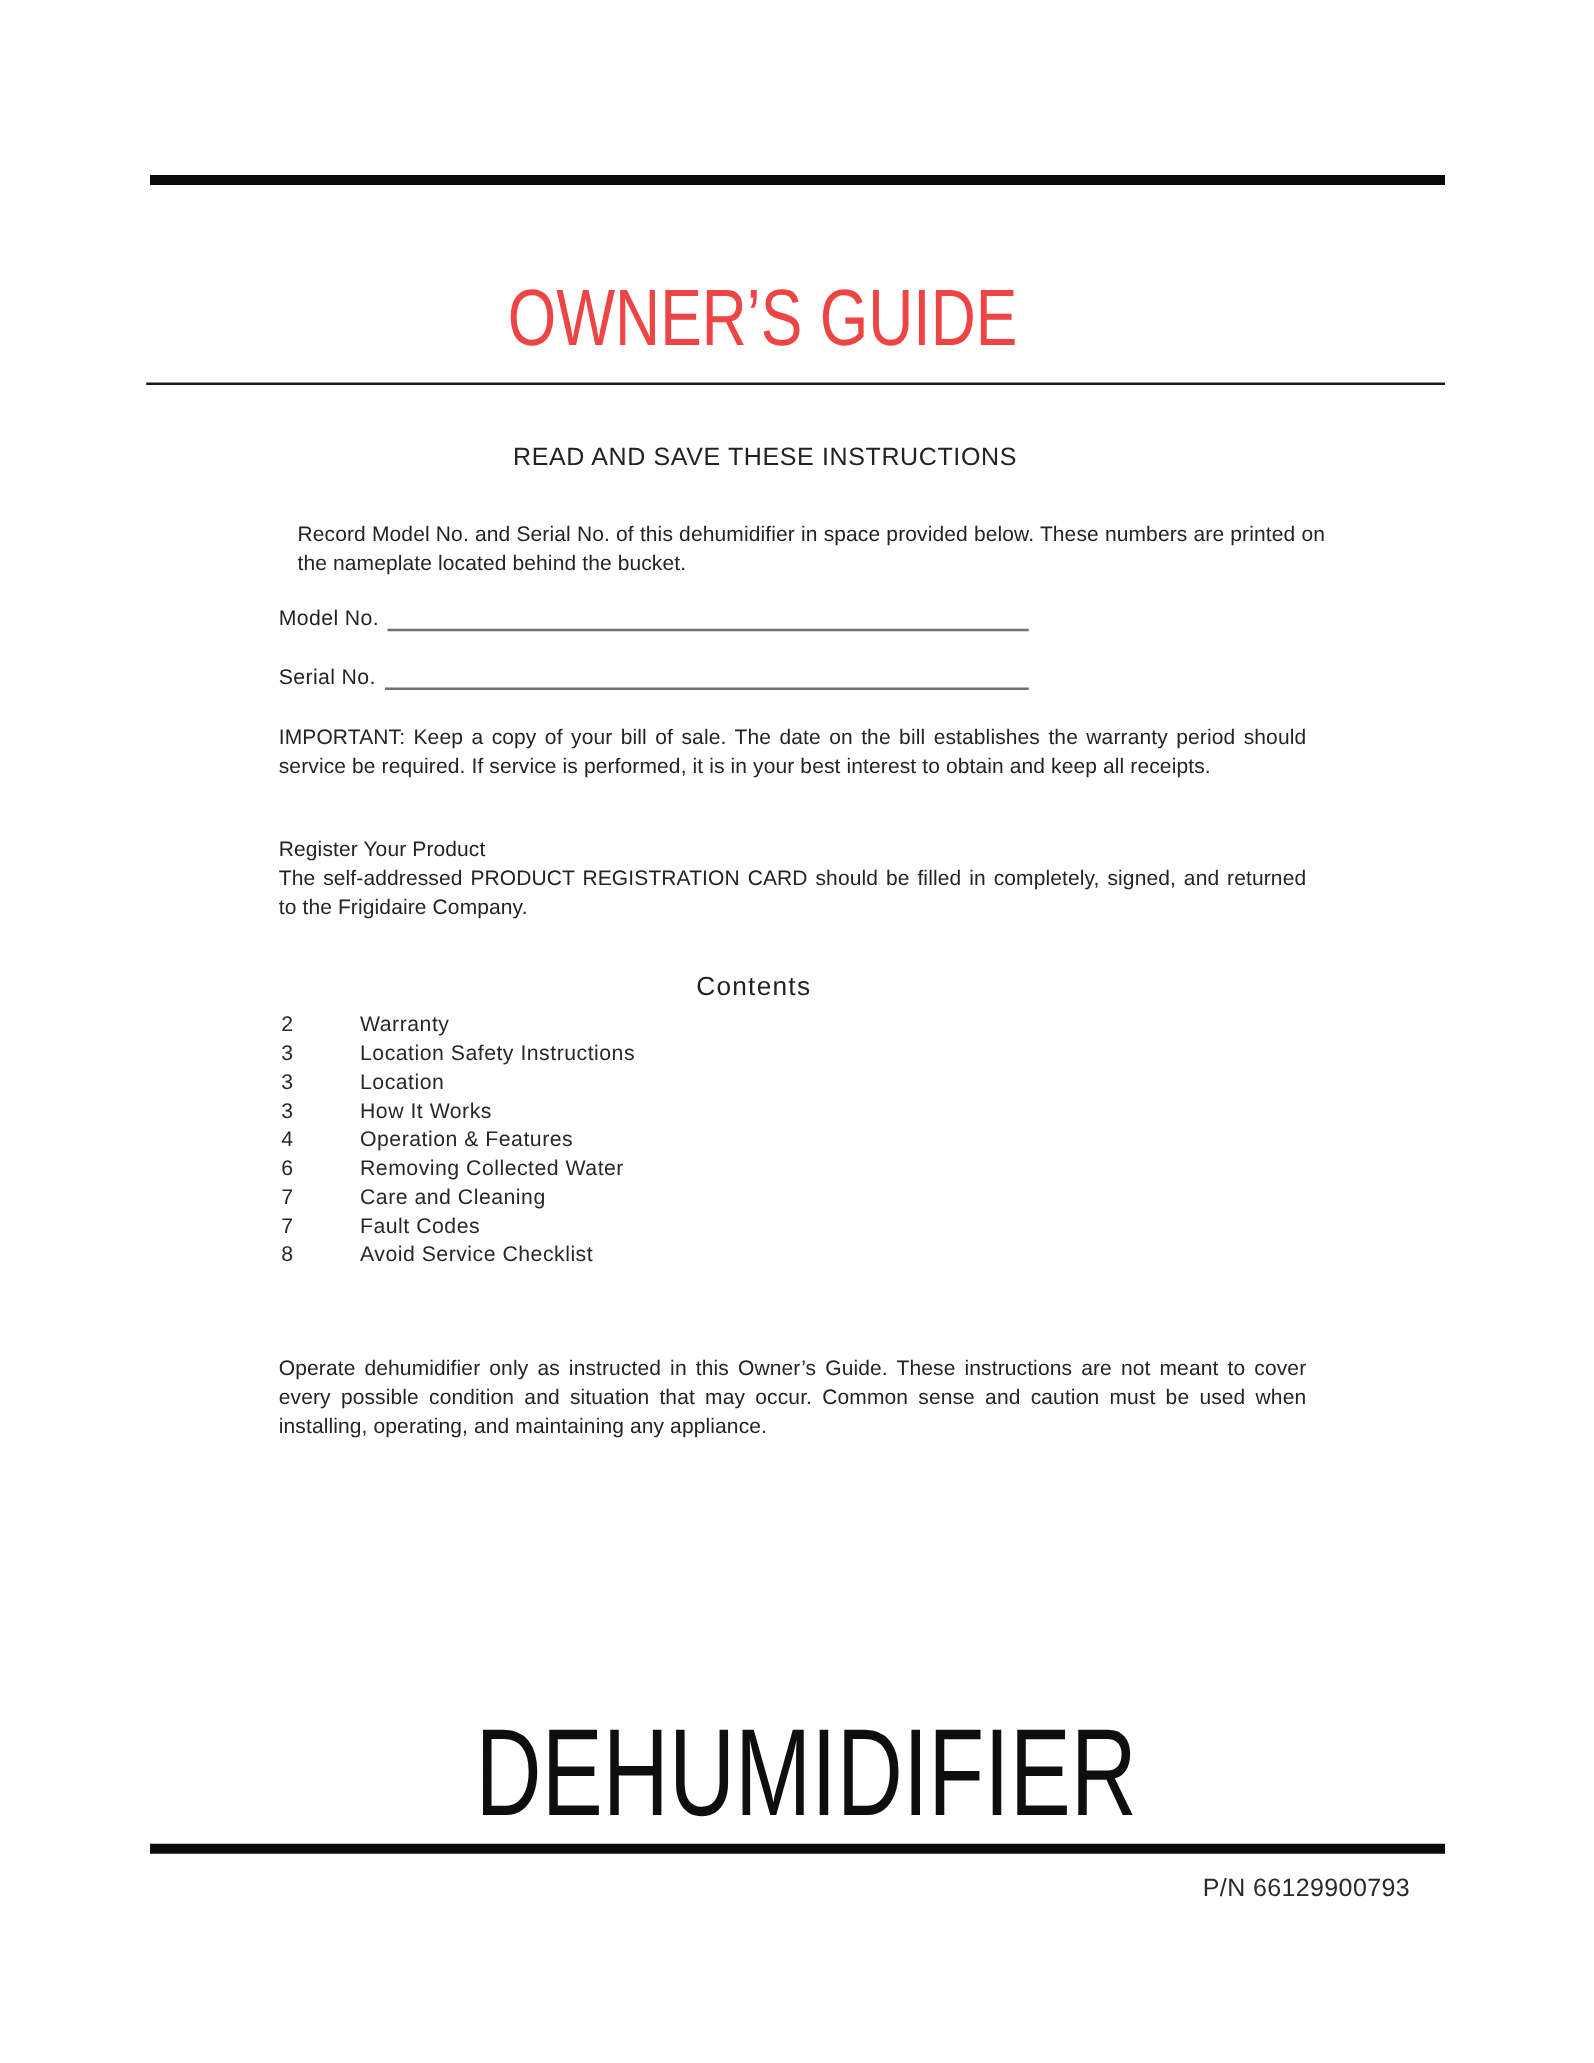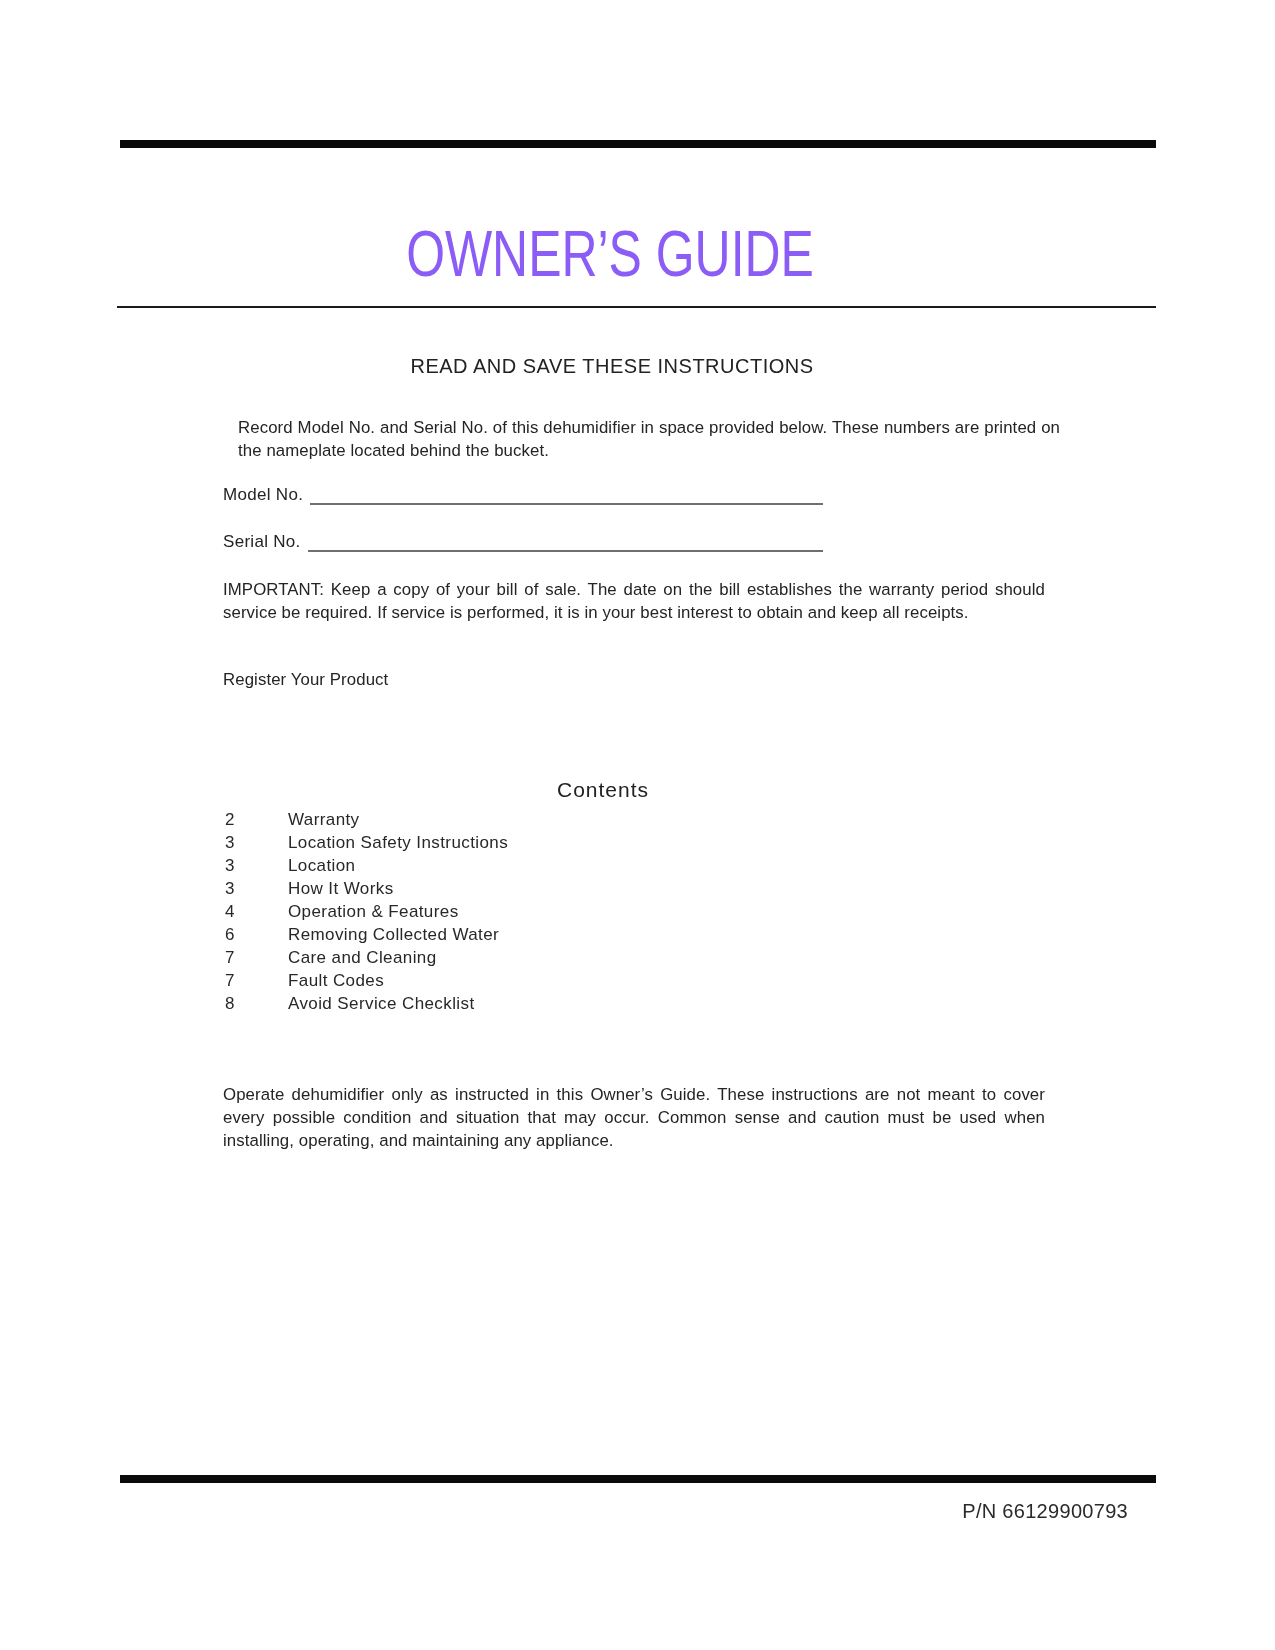--- a/index.html
+++ b/index.html
@@ -36,21 +36,21 @@
   .owners-title {
     position: absolute;
     top: 222px;
     left: 610px;
     transform: translateX(-50%);
     margin: 0;
     font-size: 64px;
     font-weight: normal;
     line-height: 1;
     white-space: nowrap;
-    color: #8b5cf6;
+    color: #ef4444;
   }
   .owners-title .condensed {
     display: inline-block;
     transform: scaleX(0.78);
     transform-origin: center;
     letter-spacing: 0px;
   }
   .subtitle {
     position: absolute;
     top: 355px;
@@ -177,20 +177,21 @@
 
   <div class="fillrow fillrow-serial">
     <span class="label">Serial No.</span>
     <span class="fill-line"></span>
   </div>
 
   <p class="bodytext important">IMPORTANT: Keep a copy of your bill of sale. The date on the bill establishes the warranty period should service be required. If service is performed, it is in your best interest to obtain and keep all receipts.</p>
 
   <div class="bodytext register-block">
     <div class="register-heading">Register Your Product</div>
+    <div>The self-addressed PRODUCT REGISTRATION CARD should be filled in completely, signed, and returned to the Frigidaire Company.</div>
   </div>
 
   <h3 class="contents-title">Contents</h3>
 
   <div class="contents-list">
       <div class="contents-row">
         <span class="pnum">2</span>
         <span class="ptitle">Warranty</span>
       </div>
       <div class="contents-row">
@@ -222,18 +223,19 @@
         <span class="ptitle">Fault Codes</span>
       </div>
       <div class="contents-row">
         <span class="pnum">8</span>
         <span class="ptitle">Avoid Service Checklist</span>
       </div>
     </div>
 
   <p class="bodytext operate">Operate dehumidifier only as instructed in this Owner’s Guide. These instructions are not meant to cover every possible condition and situation that may occur. Common sense and caution must be used when installing, operating, and maintaining any appliance.</p>
 
+  <div class="product-title"><span class="condensed">DEHUMIDIFIER</span></div>
 
   <div class="rule-thick rule-bottom"></div>
 
   <div class="part-number">P/N 66129900793</div>
 
 </div>
 
 </body></html>

